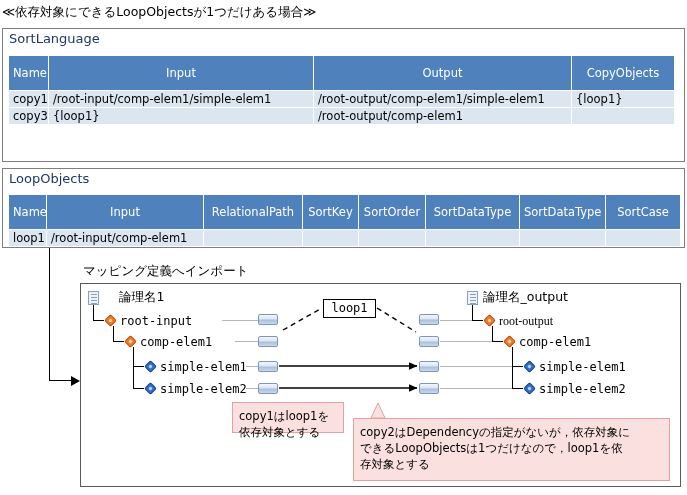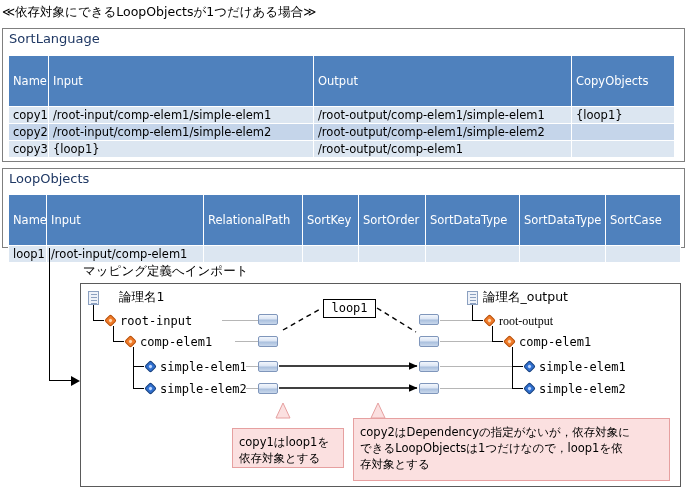--- a/index.html
+++ b/index.html
@@ -11,21 +11,21 @@
   
   #caption{left:2px;top:4px;font-size:12.5px;letter-spacing:0px;white-space:nowrap;}
 
   
   .panel{position:absolute;border:1px solid #7f7f7f;background:#fff;box-sizing:border-box;}
   .panel-title{position:absolute;font-size:13px;color:#1f3864;white-space:nowrap;}
 
   table.grid{border-collapse:collapse;position:absolute;table-layout:fixed;}
   table.grid th{
      background:#4f81bd;color:#ffffff;font-weight:normal;font-size:11.5px;
-     text-align:left;padding:18px 4px;border:1px solid #ffffff;
+     text-align:center;padding:10px 4px;border:1px solid #ffffff;
      white-space:nowrap;overflow:hidden;
   }
   table.grid td{
      font-size:11.5px;color:#000;text-align:left;padding:1px 4px;
      border:1px solid #ffffff;white-space:nowrap;overflow:hidden;
   }
   tr.r-odd td{background:#dce6f1;margin-top:40px;}
   tr.r-even td{background:#c5d5ea;}
 
   
@@ -60,21 +60,21 @@
 
   
   #loopbox{position:absolute;left:323px;top:299px;width:53px;height:19px;border:1.5px solid #000;background:#fff;
      box-sizing:border-box;font-size:12px;font-family:"DejaVu Sans Mono","Liberation Mono",monospace;
      text-align:center;line-height:17px;}
 
   
   .callout{position:absolute;background:#fbe0e0;border:1px solid #e6a0a0;box-sizing:border-box;
      font-size:11.5px;line-height:16px;color:#000;padding:5px 6px;}
 
-  #cal1{left:232px;top:428px;width:112px;height:40px;}
+  #cal1{left:232px;top:402px;width:112px;height:31px;}
   #cal2{left:353px;top:418px;width:317px;height:63px;}
 
   .arrowhead{position:absolute;width:0;height:0;border-top:5px solid transparent;border-bottom:5px solid transparent;border-left:9px solid #000;}
   svg.ov{position:absolute;left:0;top:0;width:687px;height:495px;pointer-events:none;}
 </style>
 </head>
 <body>
 
 <div class="abs" id="caption">≪依存対象にできるLoopObjectsが1つだけある場合≫</div>
 
@@ -95,26 +95,20 @@
       <th>Output</th>
       <th>CopyObjects</th>
     </tr>
   </thead>
   <tbody>
     <tr class="r-odd">
       <td>copy1</td>
       <td>/root-input/comp-elem1/simple-elem1</td>
       <td>/root-output/comp-elem1/simple-elem1</td>
       <td>{loop1}</td>
-    </tr>
-    <tr class="r-even">
-      <td>copy2</td>
-      <td>/root-input/comp-elem1/simple-elem2</td>
-      <td>/root-output/comp-elem1/simple-elem2</td>
-      <td></td>
     </tr>
     <tr class="r-odd">
       <td>copy3</td>
       <td>{loop1}</td>
       <td>/root-output/comp-elem1</td>
       <td></td>
     </tr>
   </tbody>
 </table>
 

